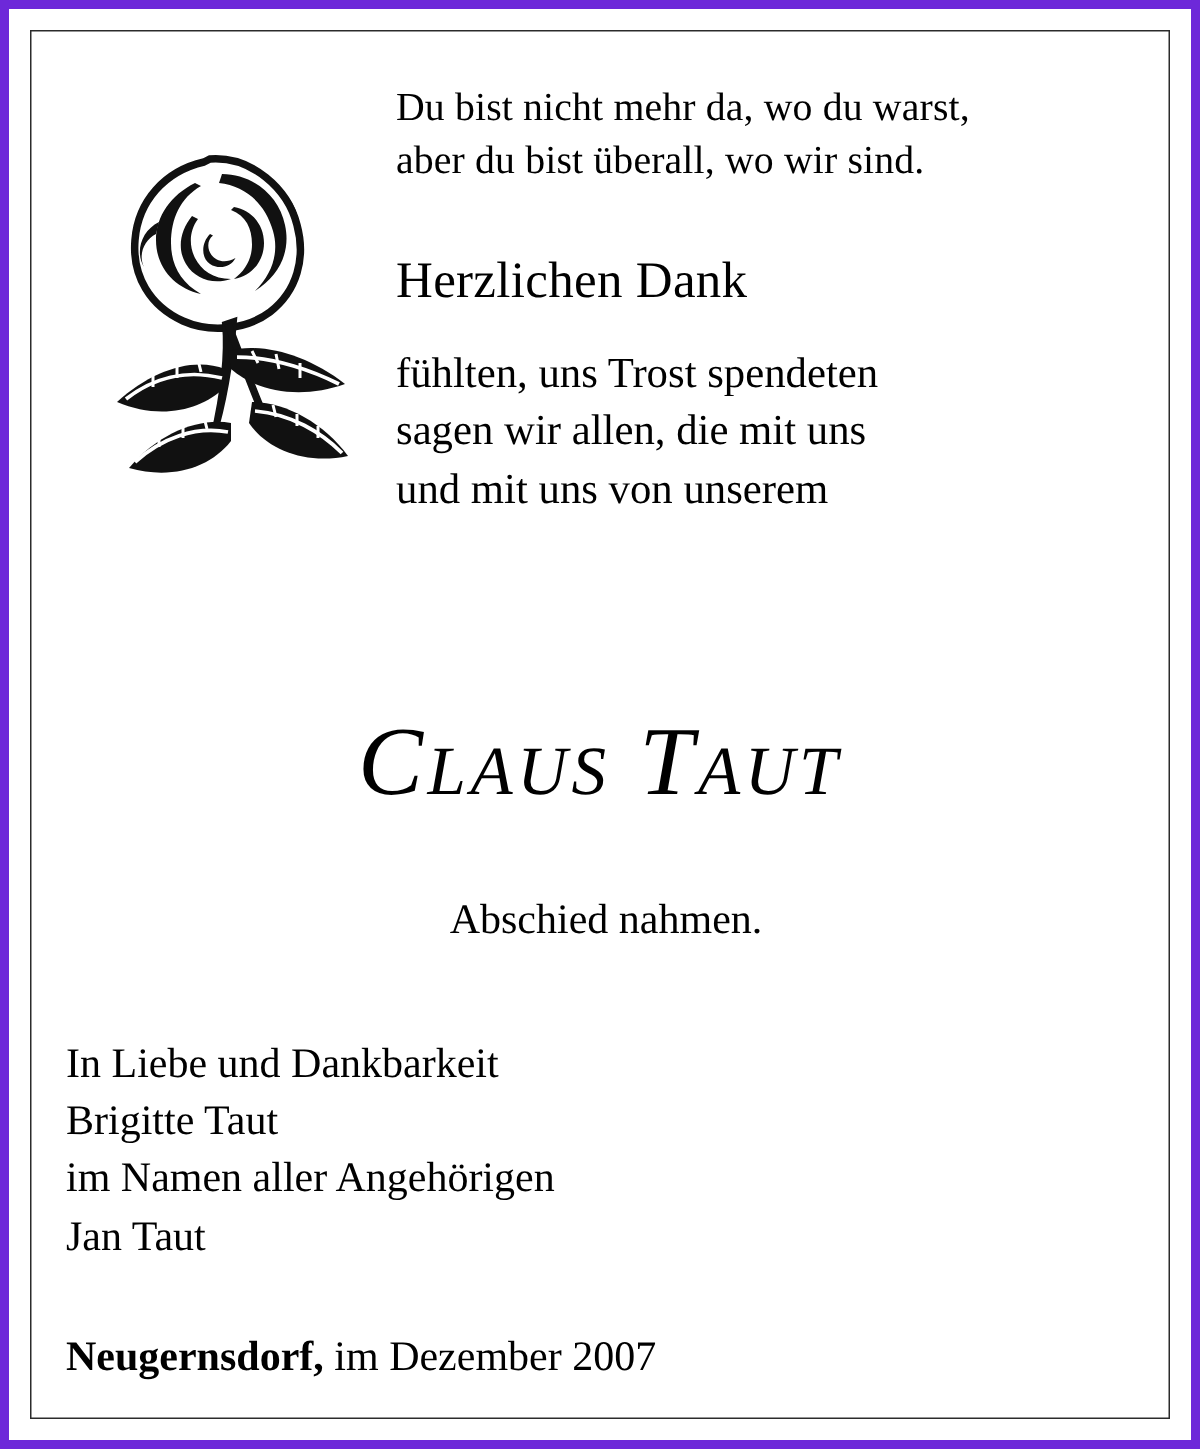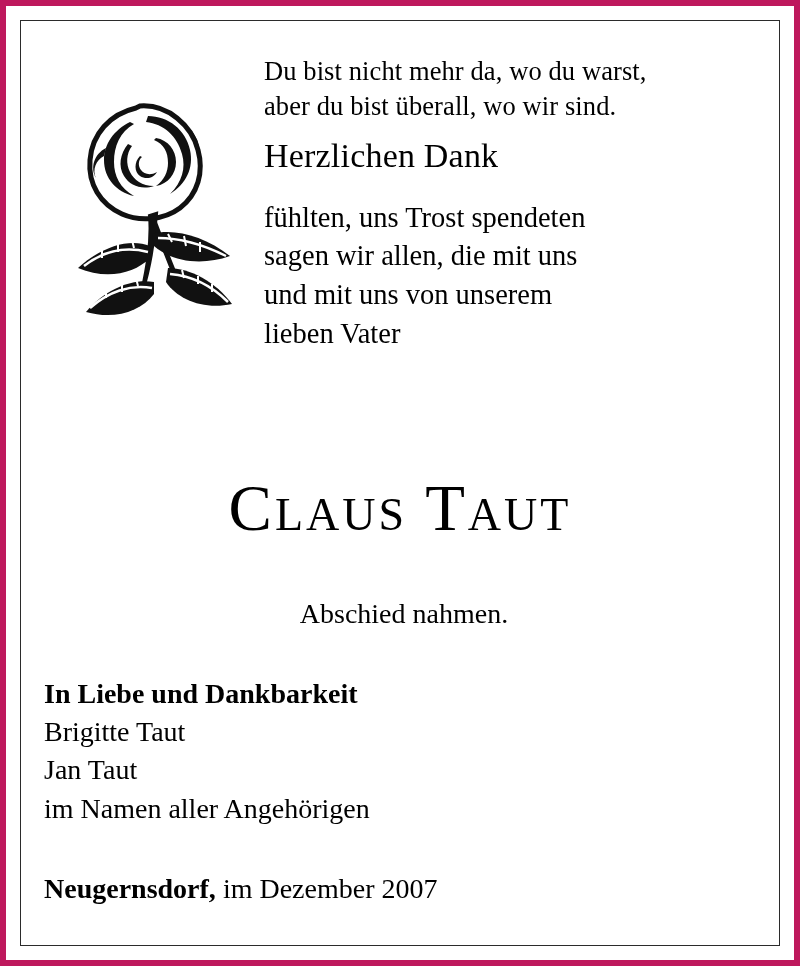--- a/index.html
+++ b/index.html
@@ -13,21 +13,21 @@
     font-family: "Liberation Serif", serif;
     color: #000000;
     overflow: hidden;
   }
   .notice {
     position: relative;
     box-sizing: border-box;
     width: 800px;
     height: 966px;
     background: #ffffff;
-    border: 6px solid #be185d;
+    border: 6px solid #6d28d9;
     padding: 0;
   }
   .inner-frame {
     position: absolute;
     left: 14px;
     top: 14px;
     right: 14px;
     bottom: 14px;
     border: 1px solid #2b2b2b;
     box-sizing: border-box;
@@ -57,60 +57,60 @@
     right: 0;
   }
   .epitaph {
     font-size: 26.5px;
     line-height: 1.32;
     letter-spacing: 0.1px;
   }
   .thanks-heading {
     font-size: 34px;
     line-height: 1.2;
-    margin-top: 12px;
+    margin-top: 44px;
     letter-spacing: 0.2px;
   }
   .thanks-body {
     font-size: 28.5px;
     line-height: 1.36;
     margin-top: 22px;
   }
 
   
   .deceased-name {
     position: absolute;
     left: 0;
     right: 0;
     top: 440px;
     text-align: center;
     font-size: 65px;
     font-variant: small-caps;
     letter-spacing: 3px;
     line-height: 1;
     white-space: nowrap;
+    font-style: italic;
   }
 
   
   .lower-block {
     position: absolute;
     left: 8px;
     top: 560px;
     right: 0;
   }
   .farewell {
     font-size: 28px;
     line-height: 1.3;
     text-align: center;
   }
   .gratitude {
     font-size: 28px;
     line-height: 1.3;
-    margin-top: 44px;
-    font-weight: bold;
+    margin-top: 60px;
   }
   .family-line {
     font-size: 28px;
     font-weight: normal;
     line-height: 1.38;
   }
   .place-line {
     font-size: 28px;
     margin-top: 42px;
     line-height: 1.3;
@@ -172,32 +172,31 @@
         <div>Du bist nicht mehr da, wo du warst,</div>
         <div>aber du bist überall, wo wir sind.</div>
       </div>
 
       <div class="thanks-heading">Herzlichen Dank</div>
 
       <div class="thanks-body">
         <div>fühlten, uns Trost spendeten</div>
         <div>sagen wir allen, die mit uns</div>
         <div>und mit uns von unserem</div>
-        <div>lieben Vater</div>
       </div>
     </div>
 
     <div class="deceased-name">Claus Taut</div>
 
     <div class="lower-block">
       <div class="farewell">Abschied nahmen.</div>
 
       <div class="gratitude">In Liebe und Dankbarkeit</div>
 
       <div class="family-line">Brigitte Taut</div>
+      <div class="family-line">im Namen aller Angehörigen</div>
       <div class="family-line">Jan Taut</div>
-      <div class="family-line">im Namen aller Angehörigen</div>
 
       <div class="place-line"><span class="place">Neugernsdorf,</span><span> im Dezember 2007</span></div>
     </div>
 
   </div>
 </div>
 
 </body></html>

